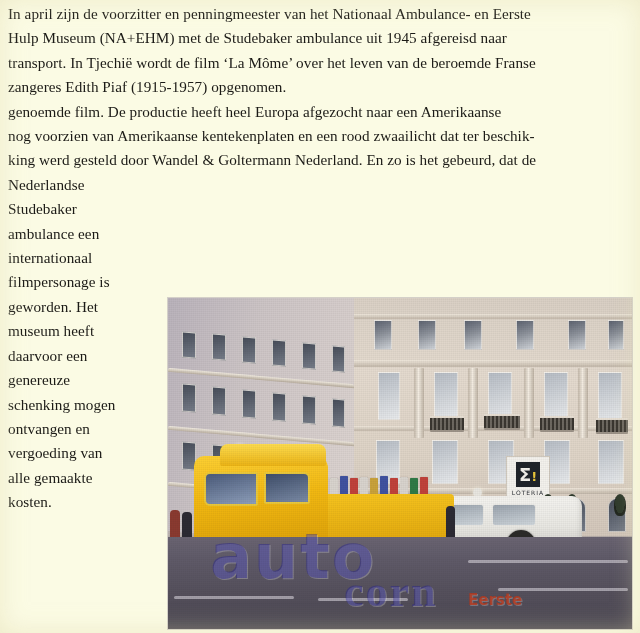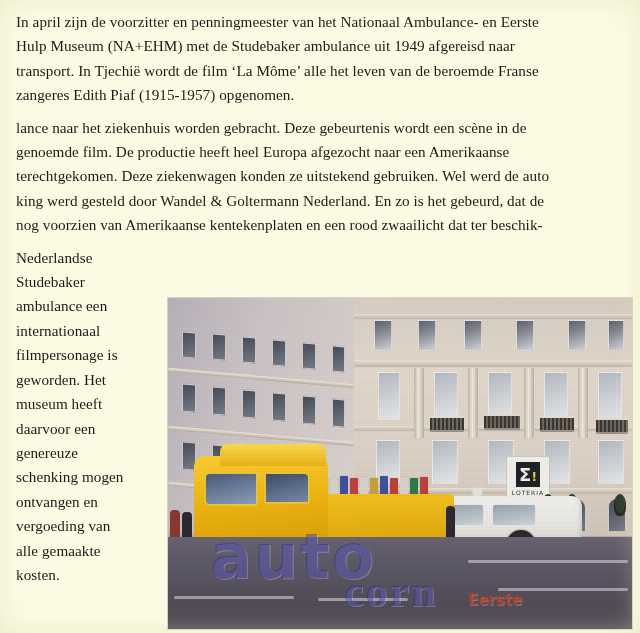--- a/index.html
+++ b/index.html
@@ -22,21 +22,21 @@
     top: 2px;
     width: 624px;
     height: 629px;
     font-size: 15.2px;
     line-height: 24.4px;
     color: #1b1a16;
     text-align: justify;
     text-justify: inter-word;
     letter-spacing: 0.05px;
   }
-  #article p { margin: 8px; }
+  #article p { margin: 0; }
   
   #photo-float {
     float: right;
     width: 465px;
     height: 333px;
     
     shape-outside: none;
     margin: 0;
     padding: 0;
   }
@@ -324,31 +324,29 @@
 <body>
 
 <div id="page">
 
   <div id="article">
 
     <div id="photo-float"></div>
 
     <p>
       <span class="line">In april zijn de voorzitter en penningmeester van het Nationaal Ambulance- en Eerste</span>
-      <span class="line">Hulp Museum (NA+EHM) met de Studebaker ambulance uit 1949 afgereisd naar</span>
-      <span class="line">transport. In Tjechië wordt de film ‘La Môme’ alle het leven van de beroemde Franse</span>
+      <span class="line">Hulp Museum (NA+EHM) met de Studebaker ambulance uit 1945 afgereisd naar</span>
+      <span class="line">transport. In Tjechië wordt de film ‘La Môme’ over het leven van de beroemde Franse</span>
       <span class="line">zangeres Edith Piaf (1915-1957) opgenomen.</span>
     </p>
 
     <p>
-      <span class="line">lance naar het ziekenhuis worden gebracht. Deze gebeurtenis wordt een scène in de</span>
       <span class="line">genoemde film. De productie heeft heel Europa afgezocht naar een Amerikaanse</span>
-      <span class="line">terechtgekomen. Deze ziekenwagen konden ze uitstekend gebruiken. Wel werd de auto</span>
+      <span class="line">nog voorzien van Amerikaanse kentekenplaten en een rood zwaailicht dat ter beschik-</span>
       <span class="line">king werd gesteld door Wandel &amp; Goltermann Nederland. En zo is het gebeurd, dat de</span>
-      <span class="line">nog voorzien van Amerikaanse kentekenplaten en een rood zwaailicht dat ter beschik-</span>
     </p>
 
     <p>
       <span class="narrow">Nederlandse</span>
       <span class="narrow">Studebaker</span>
       <span class="narrow">ambulance een</span>
       <span class="narrow">internationaal</span>
       <span class="narrow">filmpersonage is</span>
       <span class="narrow">geworden. Het</span>
       <span class="narrow">museum heeft</span>

